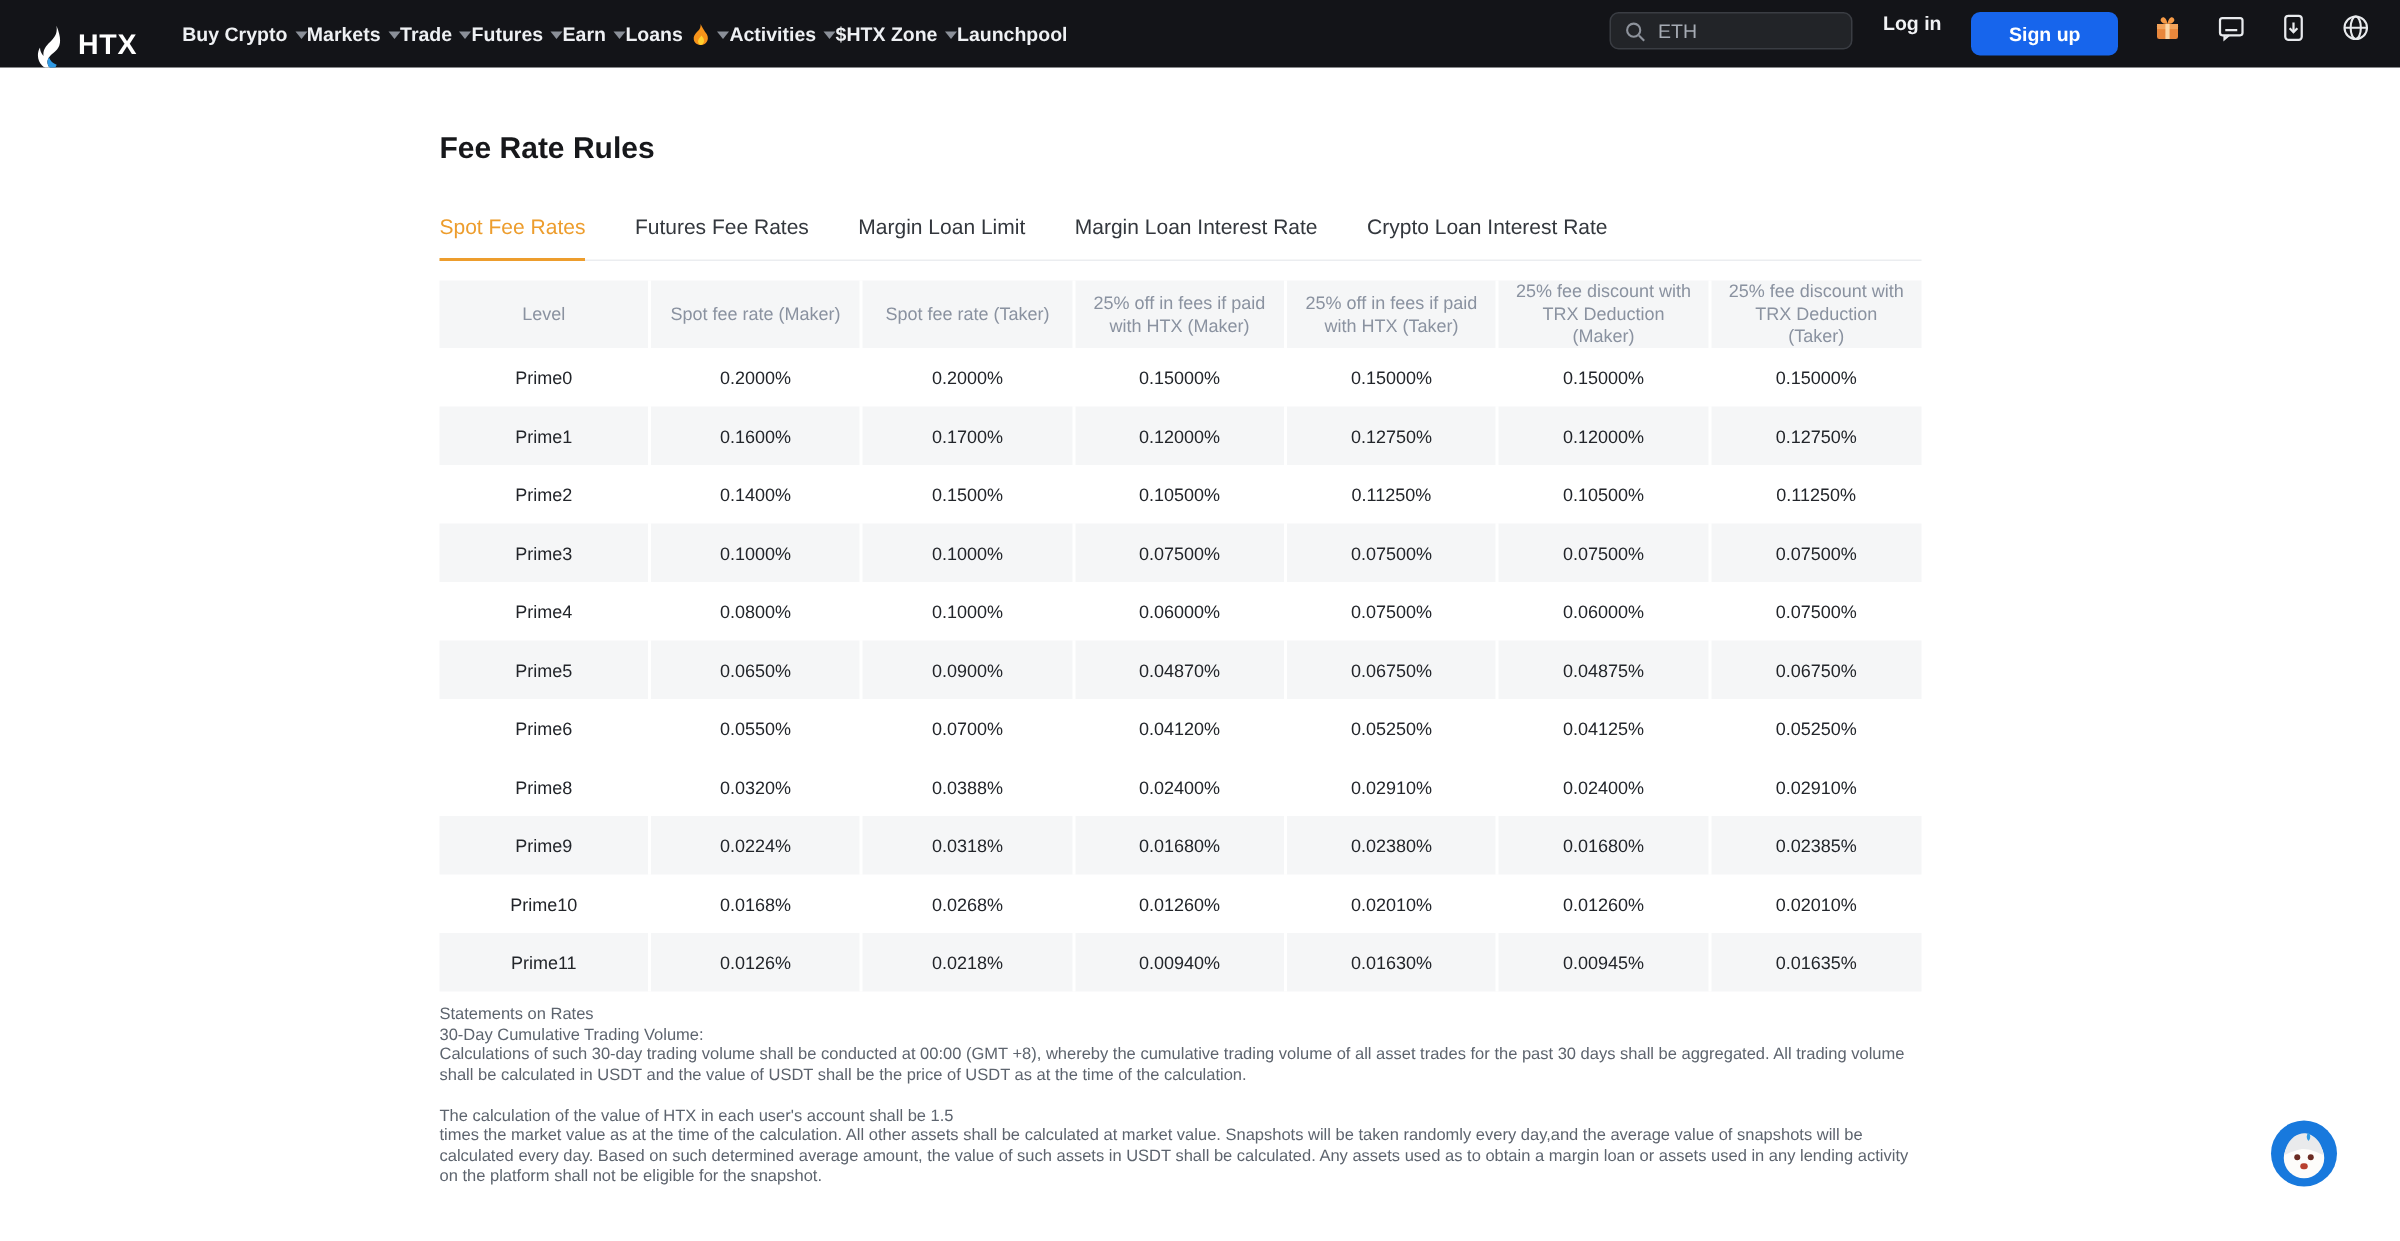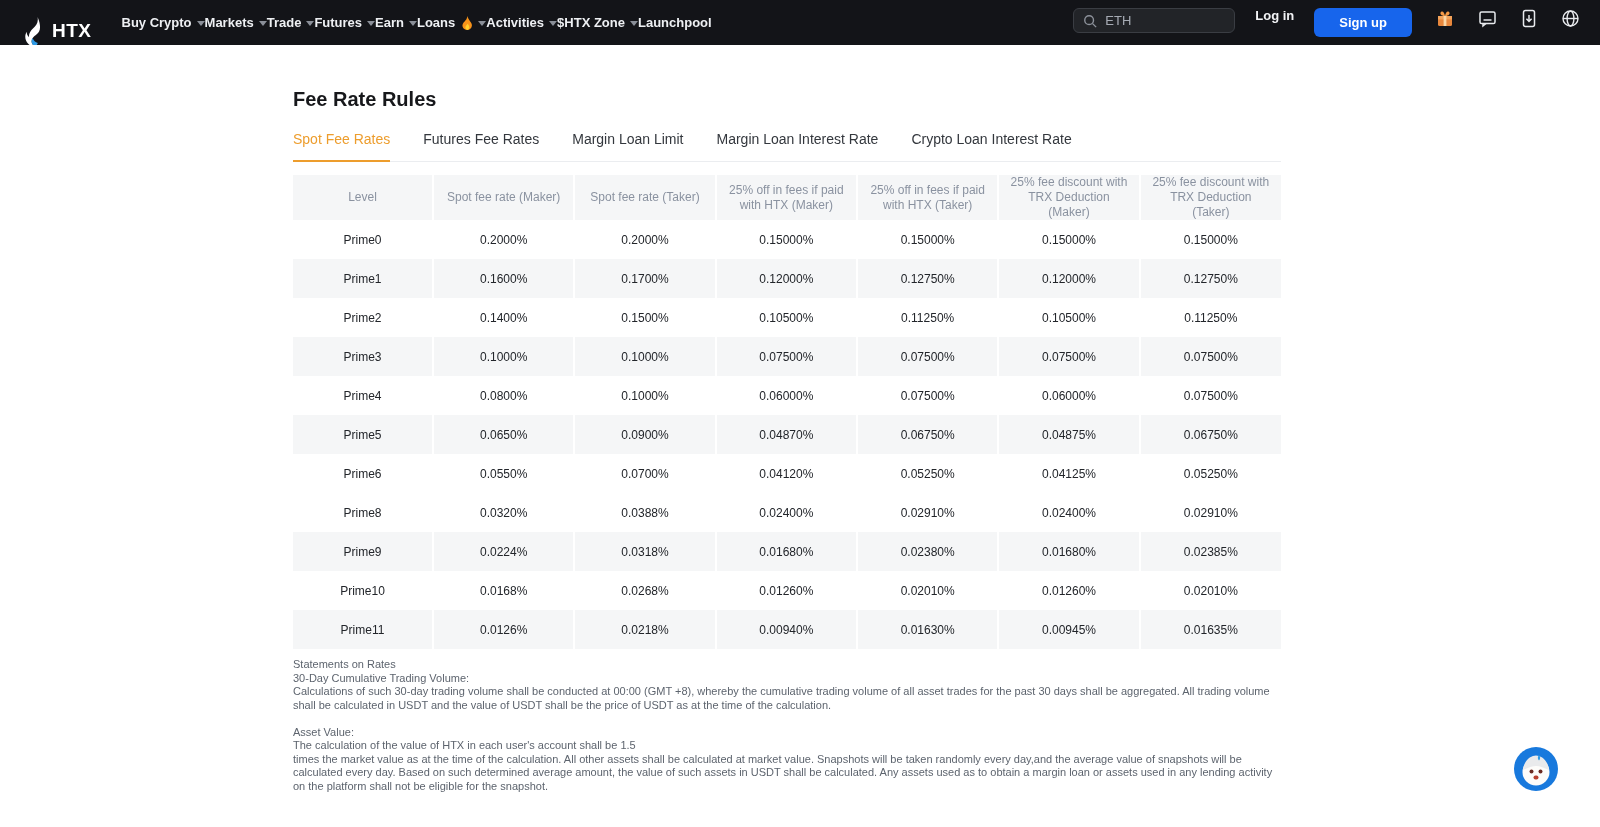--- a/index.html
+++ b/index.html
@@ -26,21 +26,21 @@
   .signup-btn { background:#1765ec; color:#fff; font-size:13px; font-weight:700;
                 border:none; border-radius:6px; padding:7px 25px; cursor:pointer;
                 font-family:"Liberation Sans",sans-serif; }
   .nav-icons { display:flex; align-items:center; gap:23px; margin-left:3px; }
   .nav-ic { display:inline-flex; cursor:pointer; }
 
   
   .content { margin-left:293px; width:988px; padding-top:43px; }
   .page-title { font-size:20px; font-weight:700; color:#17181b; }
 
-  .tabbar { margin-top:20px; display:flex; gap:33px; border-bottom:1px solid #ebedf0; }
+  .tabbar { margin-top:32px; display:flex; gap:33px; border-bottom:1px solid #ebedf0; }
   .tab { font-size:14px; color:#33373d; padding-bottom:13px; cursor:pointer; white-space:nowrap; }
   .tab.active { color:#ED9D2D; border-bottom:2px solid #ED9D2D; margin-bottom:-1px; }
 
   table.fees { margin-top:13px; width:988px; border-collapse:collapse; table-layout:fixed; }
   table.fees col.lvl { width:140px; }
   table.fees th { background:#f5f6f7; color:#8a92a0; font-weight:400; font-size:12px;
                   line-height:15px; height:42px; text-align:center; padding:0 10px; }
   table.fees th + th, table.fees td + td { border-left:2px solid #fff; }
   table.fees td { height:39px; font-size:12px; color:#22252a; text-align:center; }
   table.fees tr.alt td { background:#f5f6f7; }
@@ -290,21 +290,20 @@
           <td>0.01635%</td>
         </tr>
       </tbody>
   </table>
 
   <div class="statements">
       <div>Statements on Rates</div>
       <div>30-Day Cumulative Trading Volume:</div>
       <div>Calculations of such 30-day trading volume shall be conducted at 00:00 (GMT +8), whereby the cumulative trading volume of all asset trades for the past 30 days shall be aggregated. All trading volume shall be calculated in USDT and the value of USDT shall be the price of USDT as at the time of the calculation.</div>
       <div class="stmt-spacer"></div>
-      <div>Asset Value:</div>
       <div>The calculation of the value of HTX in each user's account shall be 1.5</div>
       <div>times the market value as at the time of the calculation. All other assets shall be calculated at market value. Snapshots will be taken randomly every day,and the average value of snapshots will be calculated every day. Based on such determined average amount, the value of such assets in USDT shall be calculated. Any assets used as to obtain a margin loan or assets used in any lending activity on the platform shall not be eligible for the snapshot.</div>
     </div>
 </main>
 
 <div class="mascot">
   <svg width="46" height="46" viewBox="0 0 46 46">
     <circle cx="23" cy="23" r="22" fill="#1879dd"></circle>
     <circle cx="23" cy="26" r="13.5" fill="#fdfcfa"></circle>
     <path d="M10 24 C11 14 18 9.5 23 9.5 C28 9.5 35 14 36 24 C31 22 27 20 23 20 C19 20 15 22 10 24z" fill="#e9eaec"></path>

